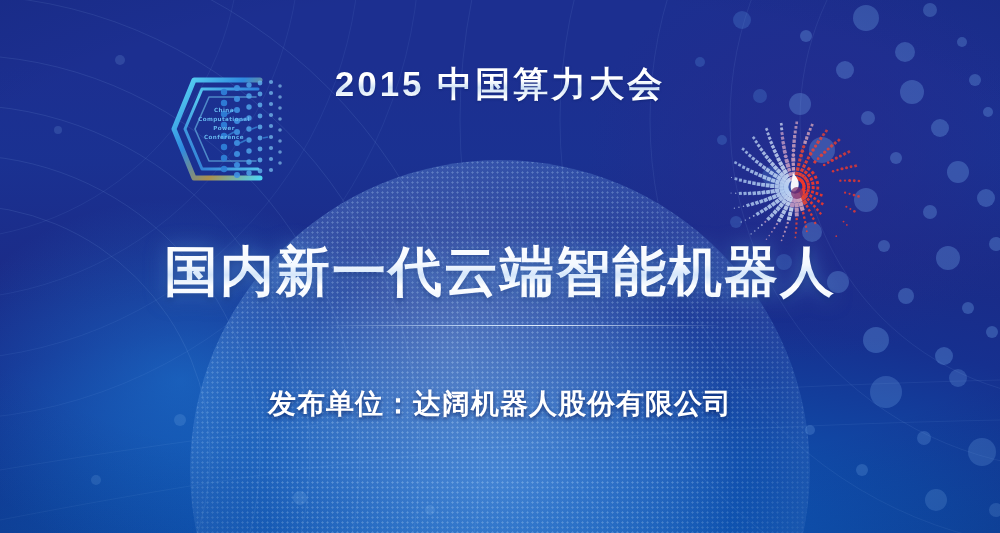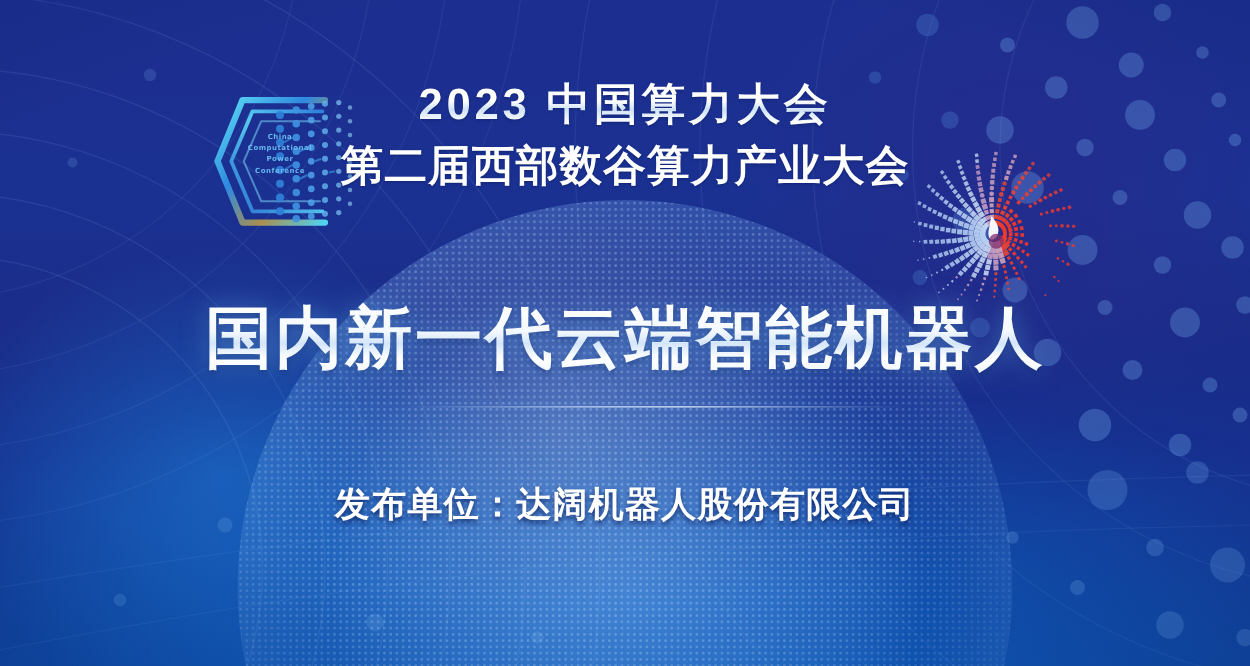--- a/index.html
+++ b/index.html
@@ -363,22 +363,21 @@
         </svg>
         <div class="cpc-words">
           <div>China</div>
           <div>Computational</div>
           <div>Power</div>
           <div>Conference</div>
         </div>
       </div>
 
       <div class="headline">
-        <div class="hl1">2023 中国算力大会</div>
-        <div class="hl2">第二届西部数谷算力产业大会</div>
+        <div class="hl1">2015 中国算力大会</div>
       </div>
 
       <div class="spiral">
         <svg viewBox="0 0 146 146">
           <defs>
             <radialGradient id="sp" cx="50%" cy="50%" r="50%">
               <stop offset="0%" stop-color="#ffd9cf"></stop>
               <stop offset="100%" stop-color="#e8432a"></stop>
             </radialGradient>
           </defs>

